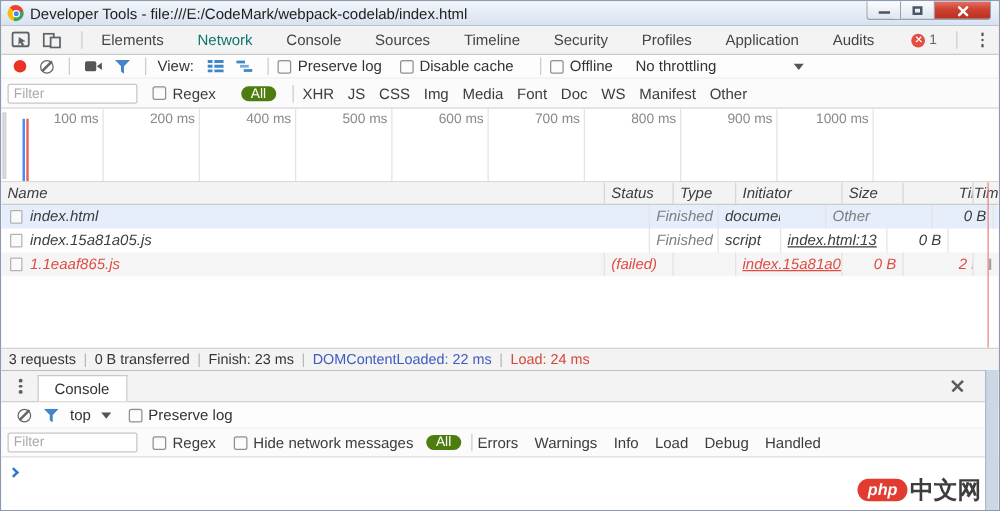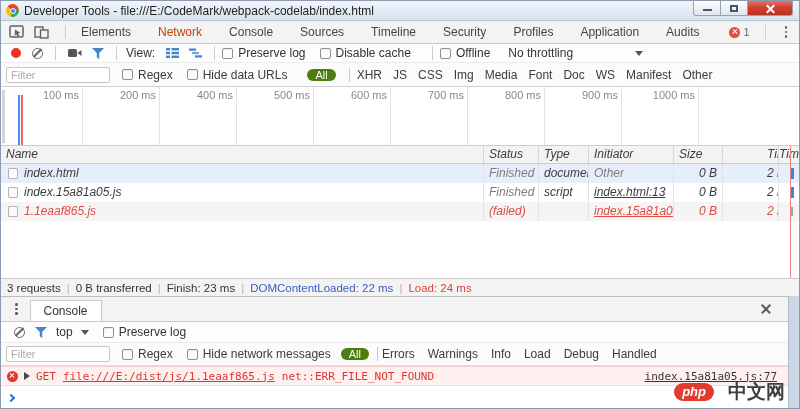--- a/index.html
+++ b/index.html
@@ -24,21 +24,21 @@
   .glyph-x { position:relative; width:9px; height:9px; }
   .glyph-x::before,.glyph-x::after { content:""; position:absolute; left:-1px; top:4px; width:11px; height:2px; background:#fff; border-radius:1px; }
   .glyph-x::before { transform:rotate(45deg);} .glyph-x::after { transform:rotate(-45deg);}
 
   
   .tabbar { height:23px; background:#f3f3f3; border-bottom:1px solid #c9c9c9; display:flex; align-items:center; padding:0 8px; }
   .tabbar .ico { display:flex; align-items:center; margin-right:9px; }
   .vsep { width:1px; height:14px; background:#ccc; margin:0 7px; }
   .tabs { display:flex; gap:27px; margin-left:8px; font-size:12px; color:#454545; }
   .tab { cursor:default; }
-  .tab.sel { color:#c2410c; }
+  .tab.sel { color:#0f766e; }
   .tab-right { margin-left:auto; display:flex; align-items:center; gap:8px; }
   .err-badge { display:flex; align-items:center; gap:3px; font-size:11px; color:#666; }
   .badge-dot { position:relative; width:11px; height:11px; background:#e54d42; border-radius:50%; }
   .badge-dot::before,.badge-dot::after { content:""; position:absolute; left:2.4px; top:4.9px; width:6px; height:1.4px; background:#fff; }
   .badge-dot::before { transform:rotate(45deg);} .badge-dot::after { transform:rotate(-45deg);}
   .kebab { display:flex; flex-direction:column; gap:2px; padding:2px 4px; }
   .kebab i { width:2.5px; height:2.5px; background:#5f5f5f; border-radius:50%; }
 
   
   .nettoolbar { height:19px; background:#fdfdfd; border-bottom:1px solid #ececec; display:flex; align-items:center; padding:0 7px; font-size:12px; color:#333; }
@@ -75,21 +75,21 @@
   .trow { display:flex; height:19px; line-height:18px; align-items:center;font-style:italic; }
   .thead { height:18px; line-height:17px; background:#f3f3f3; border-bottom:1px solid #ccc; color:#3c3c3c; }
   .cell { height:100%; padding:0 5px; overflow:hidden; white-space:nowrap; flex:none; }
   .c-name{width:482px;} .c-status{width:55px;} .c-type{width:50px;} .c-init{width:85px;}
   .c-size{width:49px;} .c-time{width:56px;padding-left:44px;} .c-wf{width:23px; padding:0;}
   .trow .cell + .cell { border-left:1px solid #e4e4e4; }
   .thead .cell + .cell { border-left:1px solid #d6d6d6; }
   .num { text-align:right; }
   .r-blue { background:#e6eefb; } .r-white { background:#fff; } .r-gray { background:#f5f5f5; }
   .file-ico { display:inline-block; width:10px; height:11px; border:1px solid #b3b3b3; background:#fafafa; border-radius:1px; margin:0 6px 0 2px; vertical-align:-2px; }
-  .gray-t { color:#7d7d7d; } .dark-t { color:#3c3c3c; }
+  .gray-t { color:#7d7d7d;margin-left:36px; } .dark-t { color:#3c3c3c; }
   .lnk { color:#3c3c3c; text-decoration:underline; }
   .failed { color:#e04b43; }
   .failed .lnk, .failed.lnk { color:#e04b43; text-decoration:underline; }
   .wfbar { width:3px; height:11px; background:#3f87d6; margin:4px 0 0 12px; }
   .wfbar.gray { width:2px; height:9px; background:#a3a3a3; margin-top:5px; }
   .fillgrid { display:flex; height:57px; }
   .fillgrid .cell { height:57px; }
   .wf-redline { position:absolute; left:789px; top:0; width:1px; height:132px; background:#ea857d; }
 
   
@@ -119,21 +119,21 @@
   .err-ico::before,.err-ico::after { content:""; position:absolute; left:2.4px; top:4.9px; width:6px; height:1.3px; background:#fff; }
   .err-ico::before { transform:rotate(45deg);} .err-ico::after { transform:rotate(-45deg);}
   .tri-right { width:0; height:0; border-top:4px solid transparent; border-bottom:4px solid transparent; border-left:6px solid #494949; margin-right:6px; }
   .err-url { text-decoration:underline; margin:0 7px; }
   .err-src { margin-left:auto; margin-right:16px; color:#363636; text-decoration:underline; }
   .conprompt { height:23px; display:flex; align-items:center; padding-left:7px; }
   .chev { width:6px; height:6px; border-top:2px solid #2d77d2; border-right:2px solid #2d77d2; transform:rotate(45deg); }
 
   
   .scrollstrip { position:absolute; right:0; top:295px; bottom:0; width:11px; background:#ccd7e6; border-left:1px solid #aeb9c9; }
-  .watermark { position:absolute; right:14px; bottom:3px; display:flex; align-items:center; gap:14px; }
+  .watermark { position:absolute; right:14px; bottom:3px; display:flex; align-items:center; gap:2px; }
   .wm-badge { background:#e23b30; color:#fff; font-style:italic; font-weight:bold; font-size:13px; padding:1px 8px 2px; border-radius:11px; }
   .wm-text { font-size:19px; font-weight:bold; color:#3d3d3d; font-family:"DejaVu Sans",sans-serif; }
 </style>
 </head>
 <body>
 
 <div class="win">
 
   <div class="titlebar">
     <span class="chrome-ico">
@@ -244,24 +244,20 @@
       <span>No throttling</span>
       <span class="dd-arrow"></span>
     </span>
   </div>
 
   <div class="filterrow">
     <input class="filter-input" placeholder="Filter" style="">
     <span class="cbgroup">
       <span class="cb"></span>
       <span>Regex</span>
-    </span>
-    <span class="cbgroup">
-      <span class="cb"></span>
-      <span>Hide data URLs</span>
     </span>
     <span class="pill">All</span>
     <span class="vsep"></span>
     <span class="typelist">
       <span>XHR</span>
       <span>JS</span>
       <span>CSS</span>
       <span>Img</span>
       <span>Media</span>
       <span>Font</span>
@@ -399,28 +395,20 @@
       <span class="typelist" style="gap:13px;">
         <span>Errors</span>
         <span>Warnings</span>
         <span>Info</span>
         <span>Load</span>
         <span>Debug</span>
         <span>Handled</span>
       </span>
     </div>
 
-    <div class="conerror">
-      <span class="err-ico"></span>
-      <span class="tri-right"></span>
-      <span>GET</span>
-      <span class="err-url">file:///E:/dist/js/1.1eaaf865.js</span>
-      <span>net::ERR_FILE_NOT_FOUND</span>
-      <span class="err-src">index.15a81a05.js:77</span>
-    </div>
 
     <div class="conprompt">
       <span class="chev"></span>
     </div>
   </div>
 
   <div class="scrollstrip"></div>
 
   <div class="watermark">
     <span class="wm-badge">php</span>

